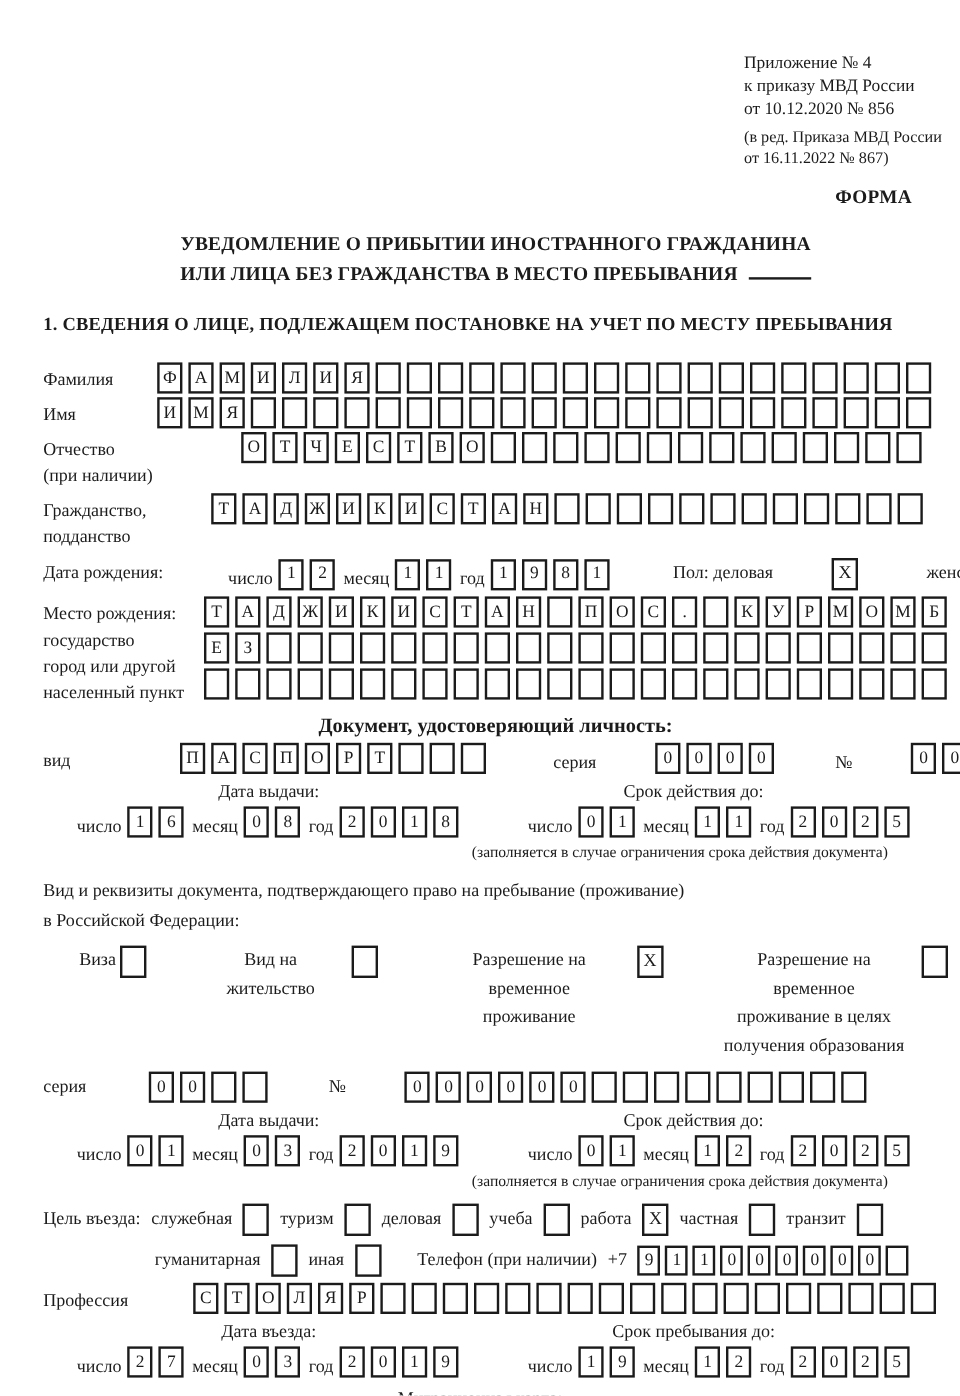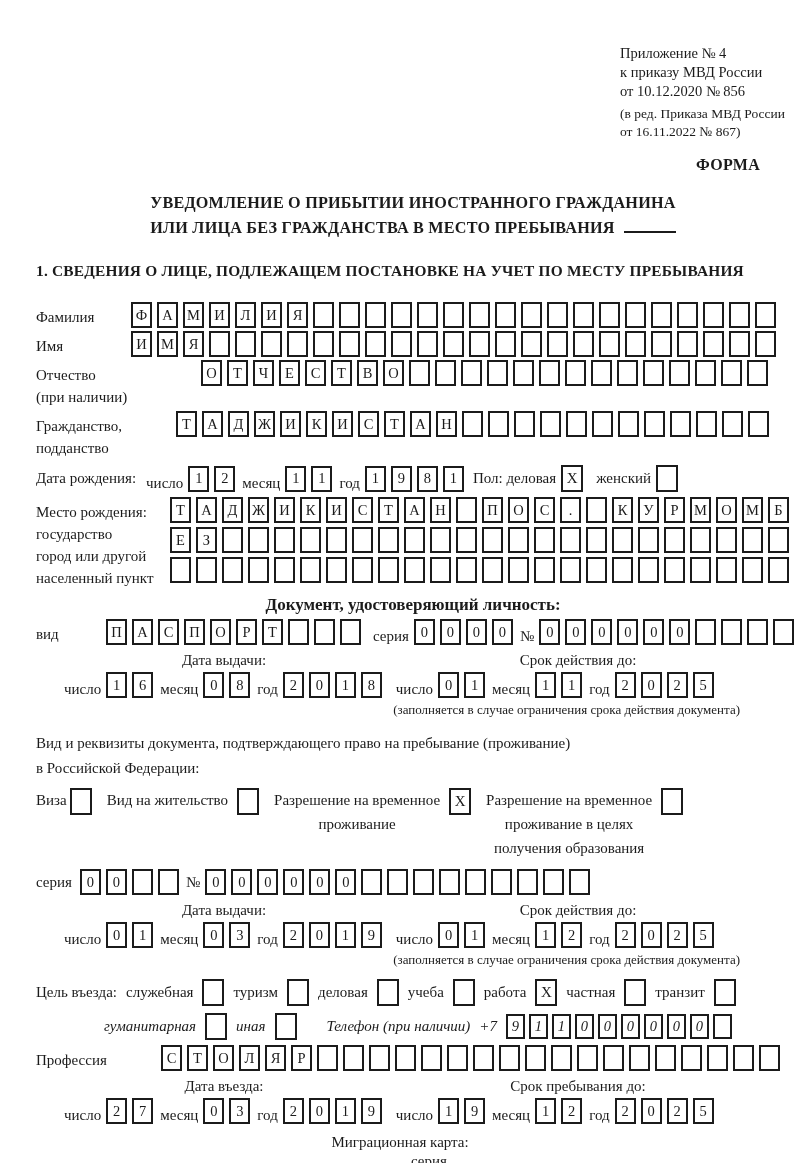--- a/index.html
+++ b/index.html
@@ -36,40 +36,40 @@
       display:flex;align-items:center;justify-content:center;font-size:14.5px;background:#fff;}
   .sm{gap:4px;}
   .sm .bx{width:19px;height:25px;}
   .cb .bx{width:22px;height:27px;font-size:15px;}
   .stack{display:flex;flex-direction:column;gap:4px;}
 
   
   .caprow{display:flex;margin-top:7px;}
   .cap-left{width:376px;text-align:center;}
   .cap-right{width:332px;text-align:center;}
-  .daterow{display:flex;align-items:center;margin-top:3px;white-space:nowrap;}
+  .daterow{display:flex;align-items:center;margin-top:3px;white-space:nowrap;gap:44px;}
   .dg{display:flex;align-items:flex-end;}
   .dg-l{margin-left:28px;}
   .dg-r{margin-left:14px;}
   .dlab{margin:0 5px 0 7px;}
   .dlab:first-child{margin-left:0;}
   .note-r{text-align:right;padding-right:50px;font-size:13px;margin-top:4px;}
 
   .intro{margin-top:13px;line-height:25px;}
 
   
   .optrow{display:flex;align-items:flex-start;margin-top:7px;gap:15px;}
   .opt{display:flex;align-items:flex-start;gap:9px;}
-  .opt .olbl{line-height:24px;text-align:center;}
+  .opt .olbl{line-height:24px;text-align:center;margin-left:30px;}
   .opt-visa{gap:3px;}
 
   
   .purps{display:flex;align-items:center;margin-top:11px;gap:9px;white-space:nowrap;}
   .purps .plab{flex:none;}
-  .indent{margin-left:68px;margin-top:7px;font-style:italic;}
+  .indent{margin-left:93px;margin-top:7px;}
   .gap-mid{width:12px;flex:none;}
 
   .doc-head{font-weight:bold;font-size:17px;text-align:center;margin-top:6px;}
 </style>
 </head>
 <body>
 
 <div class="page">
 
   <div class="ref">

